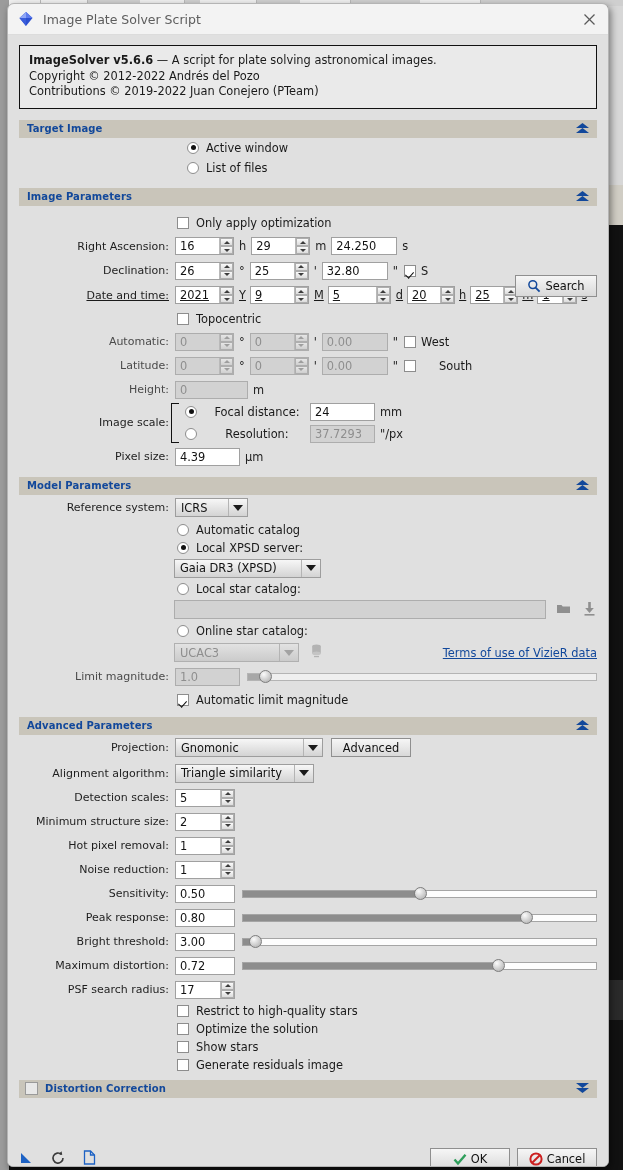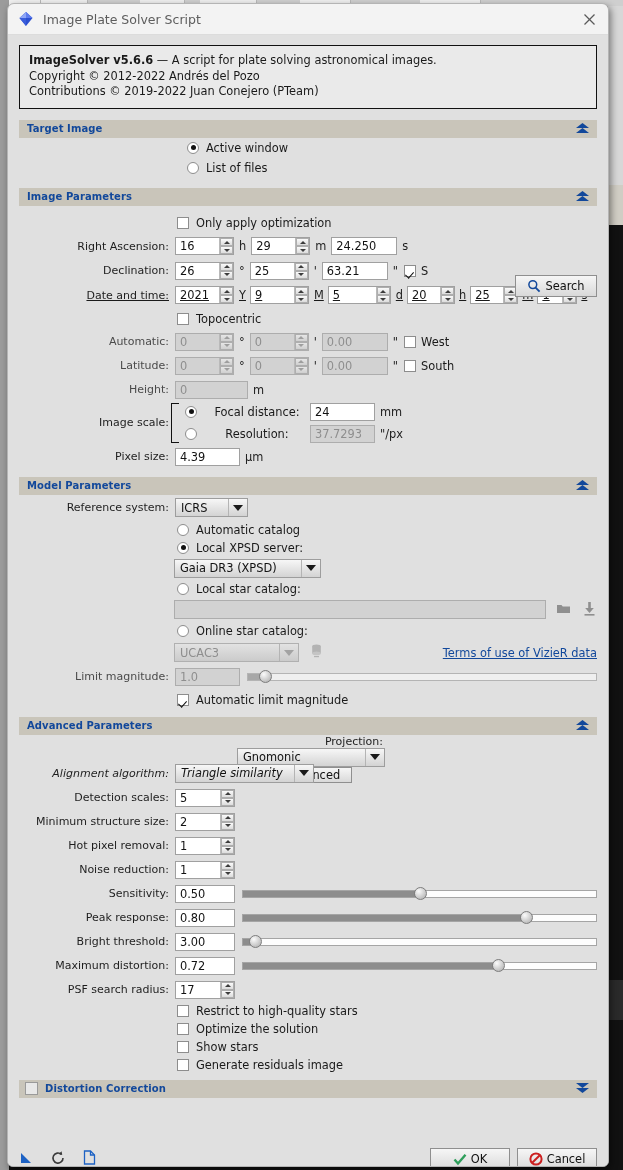--- a/index.html
+++ b/index.html
@@ -256,21 +256,21 @@
           <span class="btns">
               <div>
                 <i class="ar up"></i>
               </div>
               <div>
                 <i class="ar dn"></i>
               </div>
             </span>
         </span>
         <span class="unit">'</span>
-        <span class="tf" style="width:66px;margin-left:5px;">63.21</span>
+        <span class="tf" style="width:66px;margin-left:5px;">32.80</span>
         <span class="unit">"</span>
         <span class="cbx on" style="margin-left:6px;"></span>
         <span class="optlabel" style="margin-left:5px;">S</span>
       </div>
 
       <div class="row" style="height:25px;text-decoration:underline;">
         <span class="lbl" style="width:150px;">Date and time:</span>
         <span class="spin" style="width:59px;margin-left:6px;">
           <span class="v">2021</span>
           <span class="btns">
@@ -412,21 +412,21 @@
               </div>
               <div>
                 <i class="ar dn"></i>
               </div>
             </span>
         </span>
         <span class="unit">'</span>
         <span class="tf dis" style="width:66px;margin-left:5px;">0.00</span>
         <span class="unit">"</span>
         <span class="cbx" style="margin-left:6px;"></span>
-        <span class="optlabel" style="margin-left:5px;">South</span>
+        <span class="optlabel" style="margin-left:23px;">South</span>
       </div>
 
       <div class="row" style="height:24px;">
         <span class="lbl" style="width:150px;color:#4a4a4a;">Height:</span>
         <span class="tf dis" style="width:73px;margin-left:6px;">0</span>
         <span class="unit">m</span>
       </div>
 
       <div style="display:flex;align-items:center;height:42px;">
         <span class="lbl" style="width:150px;">Image scale:</span>
@@ -552,33 +552,33 @@
     <div class="sect" style="margin-top:6px;">
       <span class="t">Advanced Parameters</span>
       <span class="chev">
         <svg width="15" height="14" viewBox="0 0 15 14">
             <polygon points="7.5,1 14,6 1,6" fill="#12489b"></polygon>
             <polygon points="7.5,6 14,11 1,11" fill="#12489b"></polygon>
           </svg>
       </span>
     </div>
     <div class="content">
-      <div class="row" style="height:26px;flex-direction:column;">
+      <div class="row" style="height:26px;">
         <span class="lbl" style="width:150px;">Projection:</span>
         <span class="sel" style="width:148px;margin-left:6px;">
           <span class="v">Gnomonic</span>
           <span class="dd">
               <i class="tri"></i>
             </span>
         </span>
         <span class="btn" style="width:80px;height:19px;margin-left:8px;">
           <span>Advanced</span>
         </span>
       </div>
-      <div class="row" style="height:25px;font-style:italic;">
+      <div class="row" style="height:25px;">
         <span class="lbl" style="width:150px;">Alignment algorithm:</span>
         <span class="sel" style="width:139px;margin-left:6px;">
           <span class="v">Triangle similarity</span>
           <span class="dd">
               <i class="tri"></i>
             </span>
         </span>
       </div>
       <div class="row" style="height:24px;">
         <span class="lbl" style="width:150px;">Detection scales:</span>

